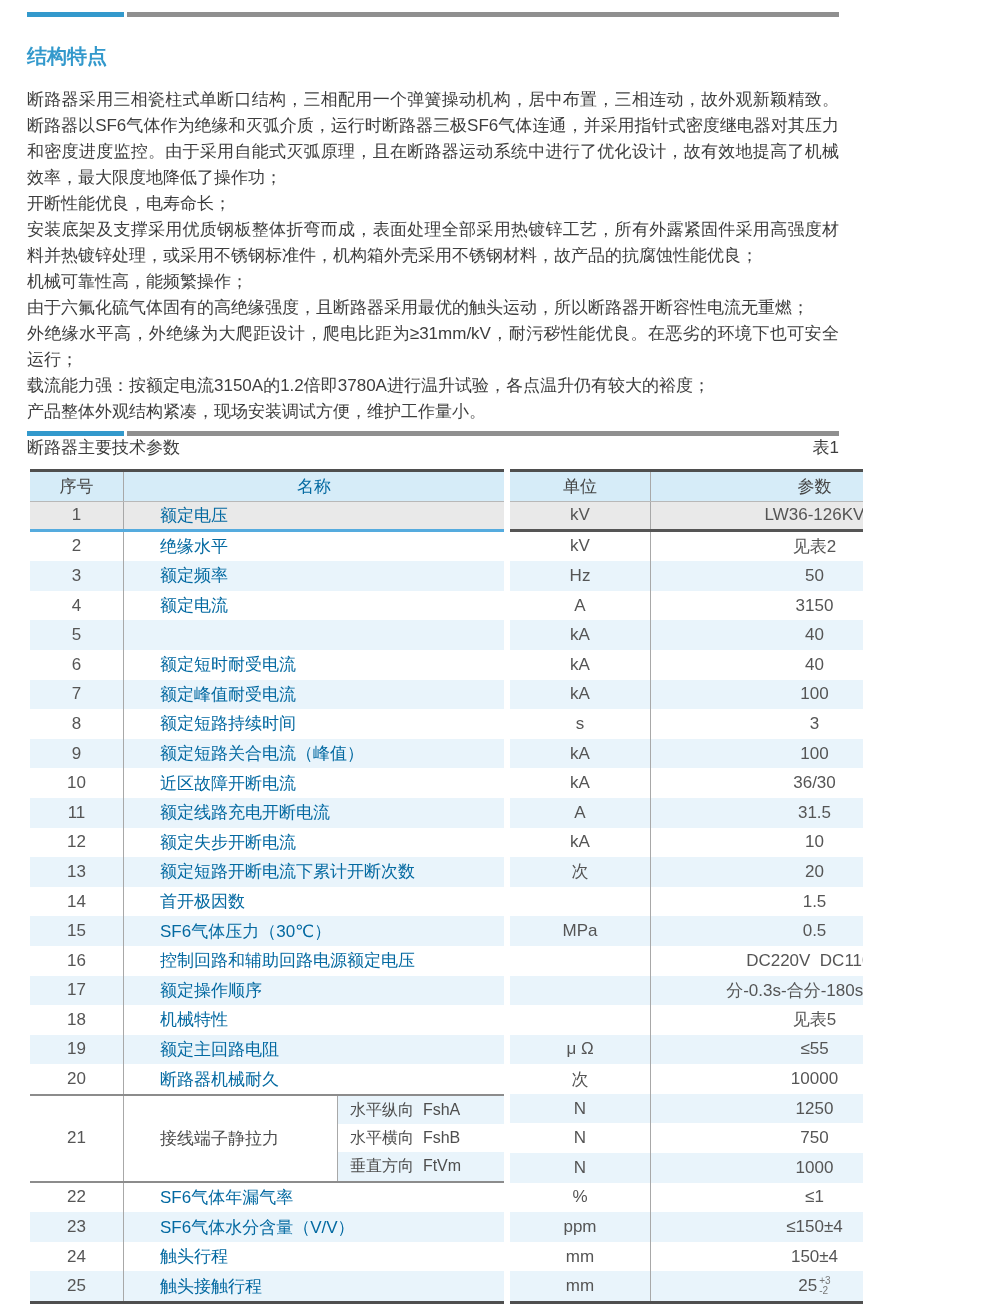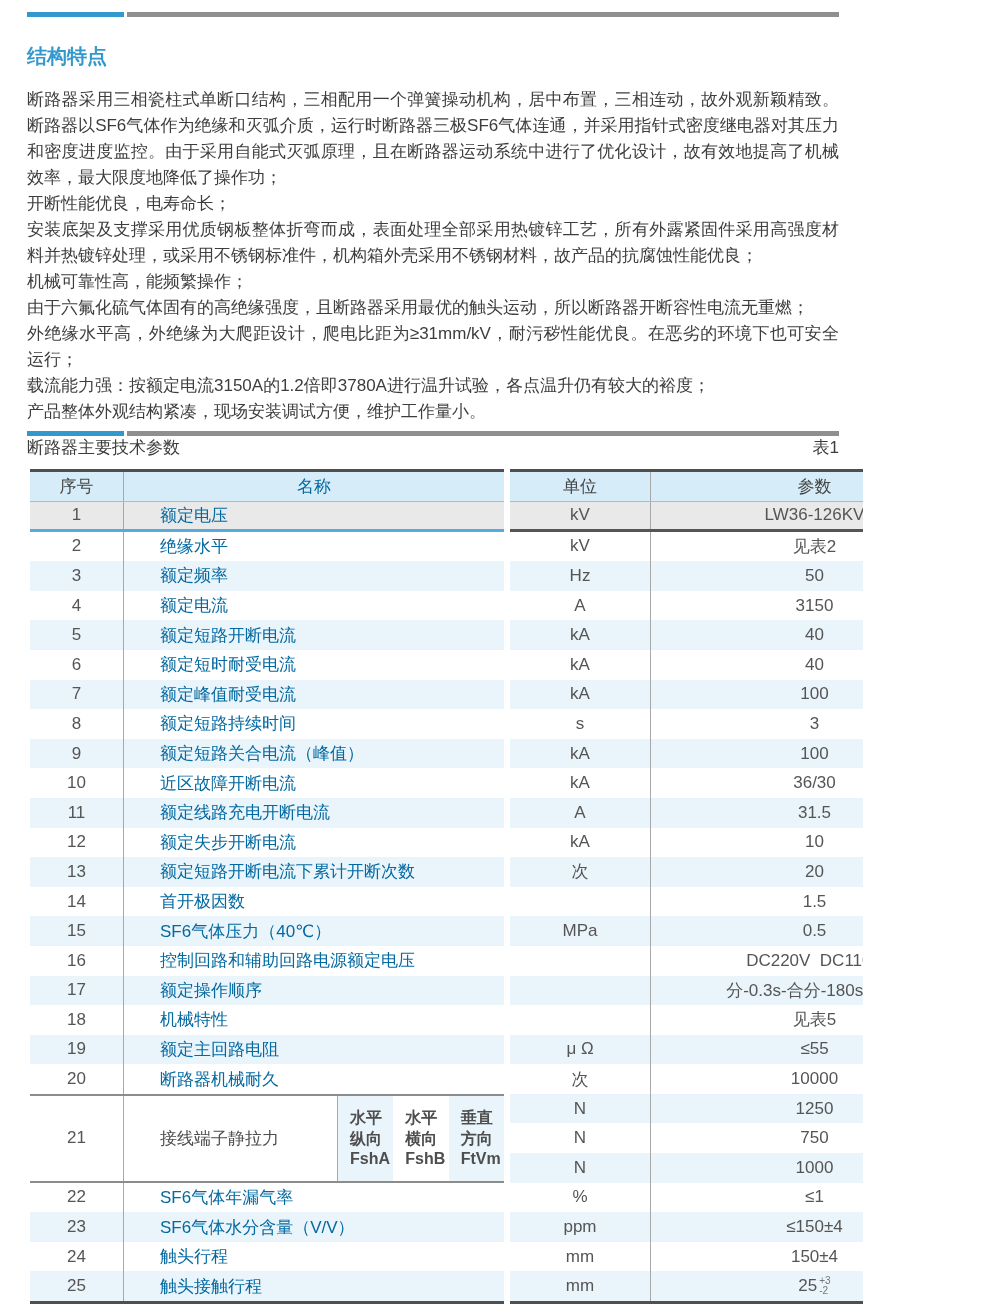--- a/index.html
+++ b/index.html
@@ -33,21 +33,21 @@
   .cell.unit{width:141px;border-right:1px solid #a8a8a8;}
   .cell.param{width:327px;}
   .tone-blue{background:#e9f4fb;}
   .tone-white{background:#ffffff;}
   .lrow.tone-gray{background:#e9e9e9;border-bottom:3px solid #55abde;}
   .rrow.tone-gray{background:#e9e9e9;border-bottom:3px solid #555555;}
   .lrow.group{height:88.8px;border-top:2px solid #8c8c8c;border-bottom:2px solid #8c8c8c;background:#ffffff;}
   .lrow.group .cell.no{height:100%;text-align:right;}
   .cell.gname{width:214px;display:flex;align-items:center;justify-content:flex-start;
     padding-left:36px;border-right:1px solid #a8a8a8;font-size:17px;color:#4e4e4e;box-sizing:border-box;}
-  .subcol{width:166px;display:flex;flex-direction:row;font-weight:bold;}
+  .subcol{width:166px;display:flex;flex-direction:column;}
   .subcell{flex:1;display:flex;align-items:center;padding-left:12px;font-size:16px;color:#4e4e4e;
     box-sizing:border-box;white-space:pre-wrap;}
   .tol{display:inline-flex;flex-direction:column;margin-left:2px;font-size:10px;line-height:10px;color:#777777;}
 </style>
 </head>
 <body>
 
 <div class="page">
 
   <div class="bar first">
@@ -96,21 +96,20 @@
         <div class="lrow tone-blue">
           <div class="cell no">3</div>
           <div class="cell name">额定频率</div>
         </div>
         <div class="lrow tone-white">
           <div class="cell no">4</div>
           <div class="cell name">额定电流</div>
         </div>
         <div class="lrow tone-blue">
           <div class="cell no">5</div>
-          <div class="cell name">额定短路开断电流</div>
         </div>
         <div class="lrow tone-white">
           <div class="cell no">6</div>
           <div class="cell name">额定短时耐受电流</div>
         </div>
         <div class="lrow tone-blue">
           <div class="cell no">7</div>
           <div class="cell name">额定峰值耐受电流</div>
         </div>
         <div class="lrow tone-white">
@@ -136,21 +135,21 @@
         <div class="lrow tone-blue">
           <div class="cell no">13</div>
           <div class="cell name">额定短路开断电流下累计开断次数</div>
         </div>
         <div class="lrow tone-white">
           <div class="cell no">14</div>
           <div class="cell name">首开极因数</div>
         </div>
         <div class="lrow tone-blue">
           <div class="cell no">15</div>
-          <div class="cell name">SF6气体压力（40℃）</div>
+          <div class="cell name">SF6气体压力（30℃）</div>
         </div>
         <div class="lrow tone-white">
           <div class="cell no">16</div>
           <div class="cell name">控制回路和辅助回路电源额定电压</div>
         </div>
         <div class="lrow tone-blue">
           <div class="cell no">17</div>
           <div class="cell name">额定操作顺序</div>
         </div>
         <div class="lrow tone-white">

